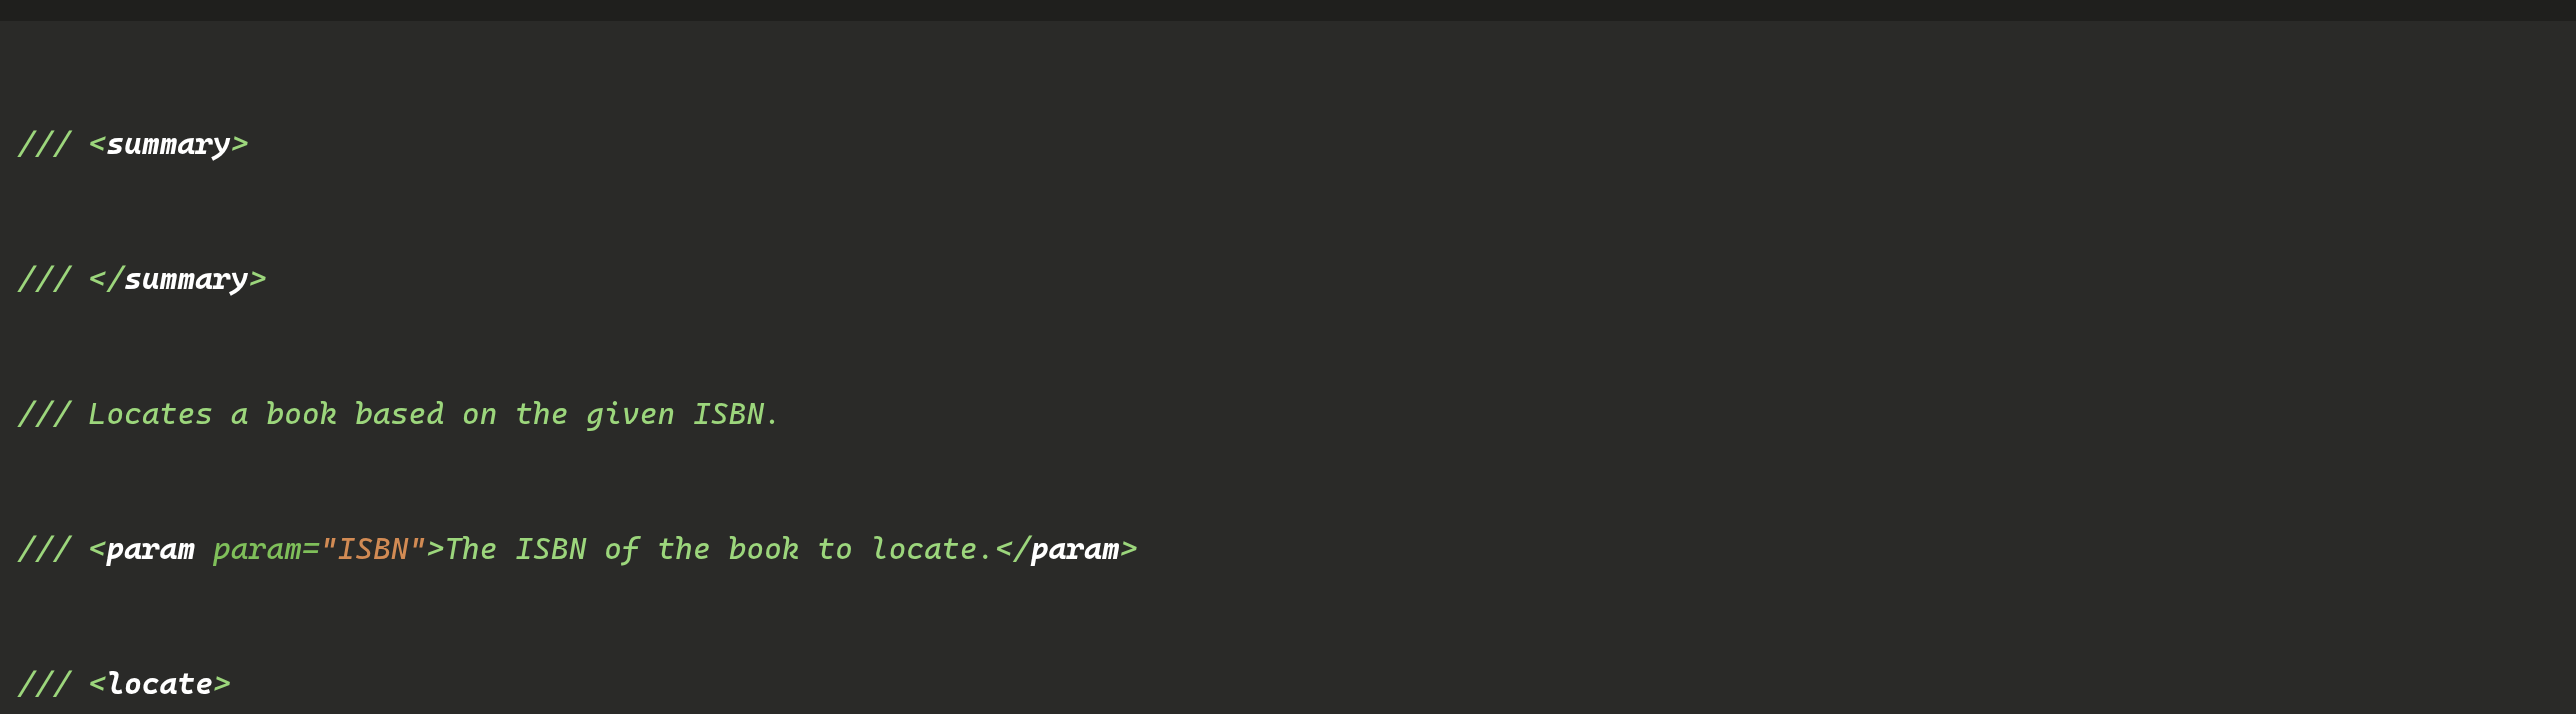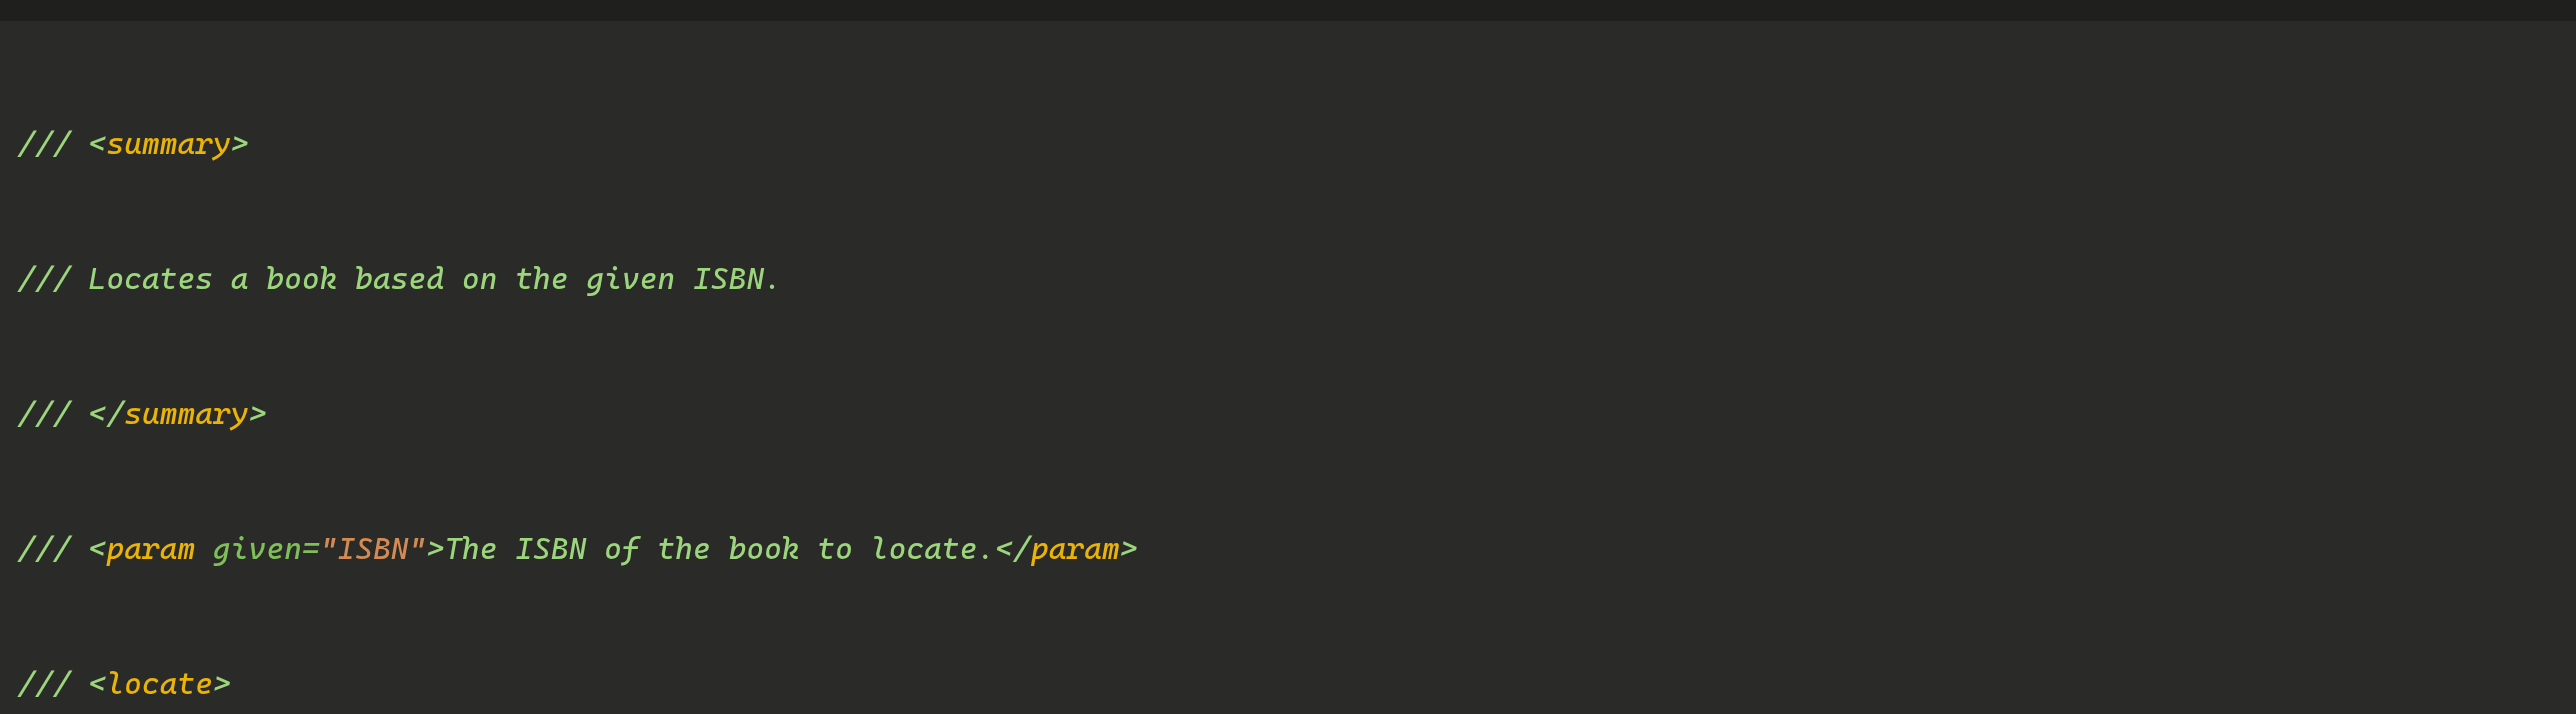--- a/index.html
+++ b/index.html
@@ -25,34 +25,34 @@
     font-style: italic;
     white-space: pre;
     padding-top: 9.7px;
     padding-left: 17.5px;
     letter-spacing: 0.2px;
   }
   .line {
     display: block;
   }
   .cmt   { color: #9cd67c; } 
-  .tag   { color: #eab308; } 
+  .tag   { color: #ffffff; font-weight: bold; } 
   .attr  { color: #7fbf5a; } 
   .str   { color: #d28b54; } 
 </style>
 </head>
 <body>
 
 <div class="topbar"></div>
 
 <div class="editor">
   <span class="line"><span class="cmt">/// &lt;</span><span class="tag">summary</span><span class="cmt">&gt;</span></span>
+  <span class="line"><span class="cmt">/// &lt;/</span><span class="tag">summary</span><span class="cmt">&gt;</span></span>
   <span class="line"><span class="cmt">/// Locates a book based on the given ISBN.</span></span>
-  <span class="line"><span class="cmt">/// &lt;/</span><span class="tag">summary</span><span class="cmt">&gt;</span></span>
-  <span class="line"><span class="cmt">/// &lt;</span><span class="tag">param </span><span class="attr">given=</span><span class="str">"ISBN"</span><span class="cmt">&gt;The ISBN of the book to locate.&lt;/</span><span class="tag">param</span><span class="cmt">&gt;</span></span>
+  <span class="line"><span class="cmt">/// &lt;</span><span class="tag">param </span><span class="attr">param=</span><span class="str">"ISBN"</span><span class="cmt">&gt;The ISBN of the book to locate.&lt;/</span><span class="tag">param</span><span class="cmt">&gt;</span></span>
   <span class="line"><span class="cmt">/// &lt;</span><span class="tag">locate</span><span class="cmt">&gt;</span></span>
   
   
   
   
   
 </div>
 
 
 </body></html>

